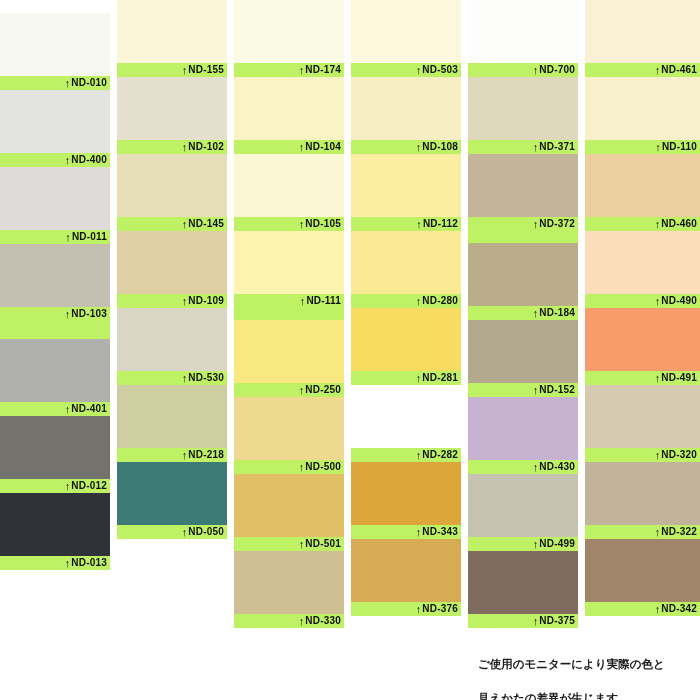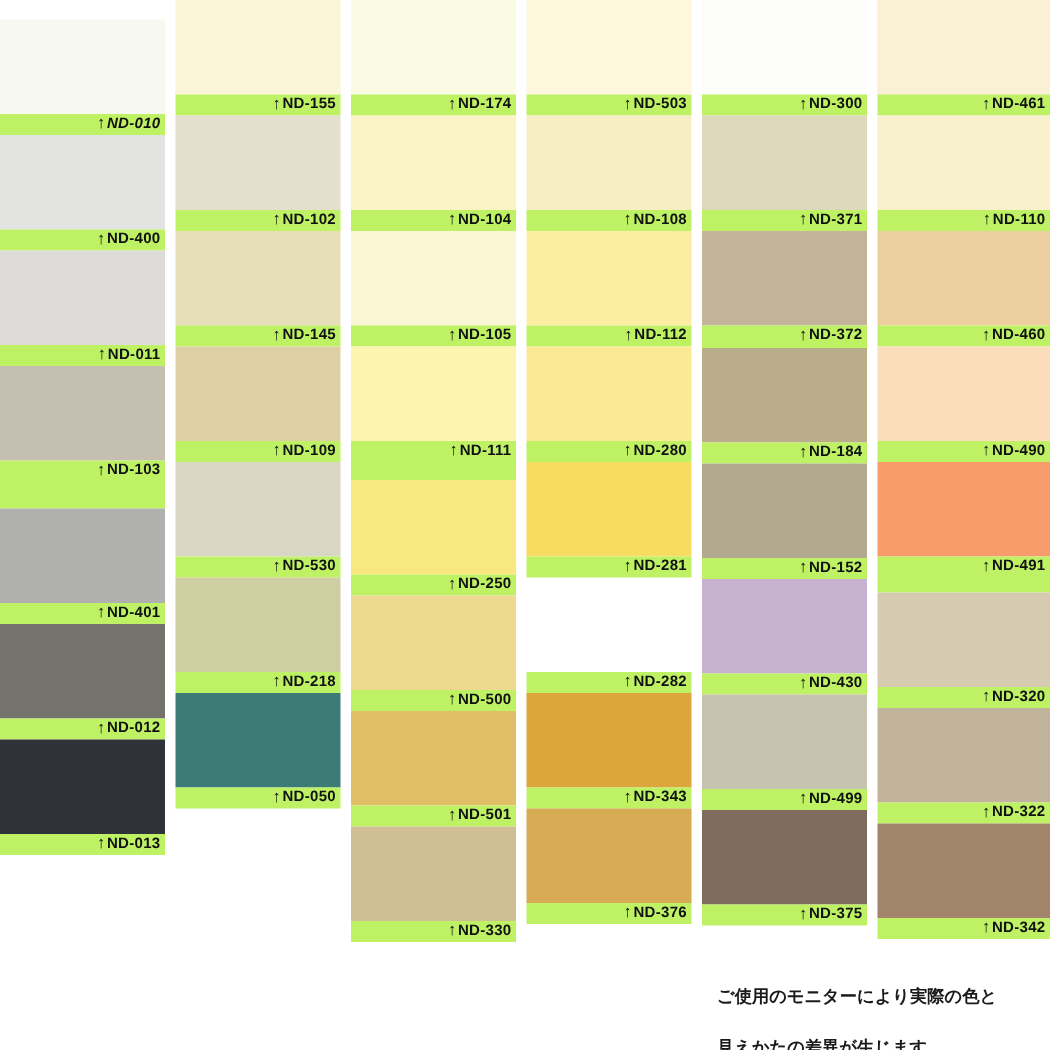--- a/index.html
+++ b/index.html
@@ -79,21 +79,21 @@
   }
 </style>
 </head>
 <body>
 
 <div id="chart-root">
   <div id="swatch-grid">
       <div class="swatch-column" style="left: 0px; top: 13px; width: 110px;">
         <div class="swatch-cell">
           <div class="swatch-chip" style="background: rgb(247, 248, 239); height: 63px;"></div>
-          <div class="swatch-label-band" style="height: 14px; font-style: italic;">
+          <div class="swatch-label-band" style="height: 14px;">
             <div class="swatch-label"><span class="arrow-glyph">↑</span><span class="code-text">ND-010</span></div>
           </div>
         </div>
         <div class="swatch-cell">
           <div class="swatch-chip" style="background: rgb(227, 227, 225); height: 63px;"></div>
           <div class="swatch-label-band" style="height: 14px;">
             <div class="swatch-label"><span class="arrow-glyph">↑</span><span class="code-text">ND-400</span></div>
           </div>
         </div>
         <div class="swatch-cell">
@@ -268,32 +268,32 @@
           <div class="swatch-chip" style="background: rgb(214, 171, 84); height: 63px;"></div>
           <div class="swatch-label-band" style="height: 14px;">
             <div class="swatch-label"><span class="arrow-glyph">↑</span><span class="code-text">ND-376</span></div>
           </div>
         </div>
       </div>
       <div class="swatch-column" style="left: 468px; top: 0px; width: 110px;">
         <div class="swatch-cell">
           <div class="swatch-chip" style="background: rgb(253, 253, 251); height: 63px;"></div>
           <div class="swatch-label-band" style="height: 14px;">
-            <div class="swatch-label"><span class="arrow-glyph">↑</span><span class="code-text">ND-300</span></div>
+            <div class="swatch-label"><span class="arrow-glyph">↑</span><span class="code-text">ND-700</span></div>
           </div>
         </div>
         <div class="swatch-cell">
           <div class="swatch-chip" style="background: rgb(222, 217, 188); height: 63px;"></div>
           <div class="swatch-label-band" style="height: 14px;">
             <div class="swatch-label"><span class="arrow-glyph">↑</span><span class="code-text">ND-371</span></div>
           </div>
         </div>
         <div class="swatch-cell">
           <div class="swatch-chip" style="background: rgb(195, 180, 154); height: 63px;"></div>
-          <div class="swatch-label-band" style="height: 15px;">
+          <div class="swatch-label-band" style="height: 26px;">
             <div class="swatch-label"><span class="arrow-glyph">↑</span><span class="code-text">ND-372</span></div>
           </div>
         </div>
         <div class="swatch-cell">
           <div class="swatch-chip" style="background: rgb(185, 174, 137); height: 63px;"></div>
           <div class="swatch-label-band" style="height: 14px;">
             <div class="swatch-label"><span class="arrow-glyph">↑</span><span class="code-text">ND-184</span></div>
           </div>
         </div>
         <div class="swatch-cell">
@@ -341,21 +341,21 @@
           </div>
         </div>
         <div class="swatch-cell">
           <div class="swatch-chip" style="background: rgb(251, 220, 187); height: 63px;"></div>
           <div class="swatch-label-band" style="height: 14px;">
             <div class="swatch-label"><span class="arrow-glyph">↑</span><span class="code-text">ND-490</span></div>
           </div>
         </div>
         <div class="swatch-cell">
           <div class="swatch-chip" style="background: rgb(247, 156, 106); height: 63px;"></div>
-          <div class="swatch-label-band" style="height: 24px;">
+          <div class="swatch-label-band" style="height: 14px;">
             <div class="swatch-label"><span class="arrow-glyph">↑</span><span class="code-text">ND-491</span></div>
           </div>
         </div>
         <div class="swatch-cell">
           <div class="swatch-chip" style="background: rgb(214, 202, 176); height: 63px;"></div>
           <div class="swatch-label-band" style="height: 14px;">
             <div class="swatch-label"><span class="arrow-glyph">↑</span><span class="code-text">ND-320</span></div>
           </div>
         </div>
         <div class="swatch-cell">

